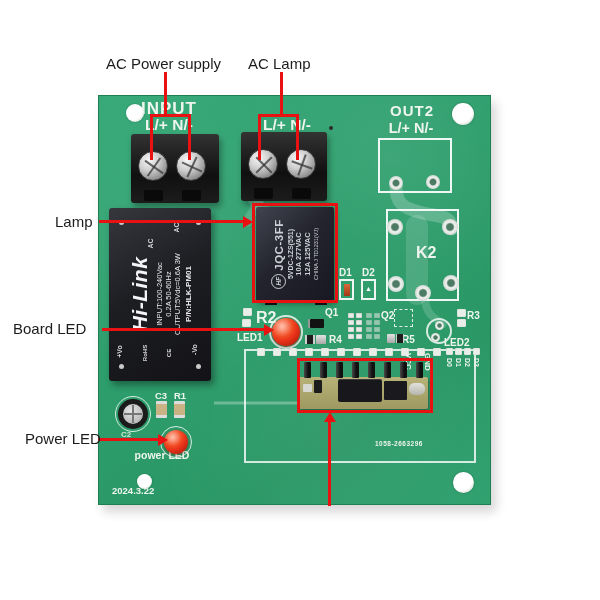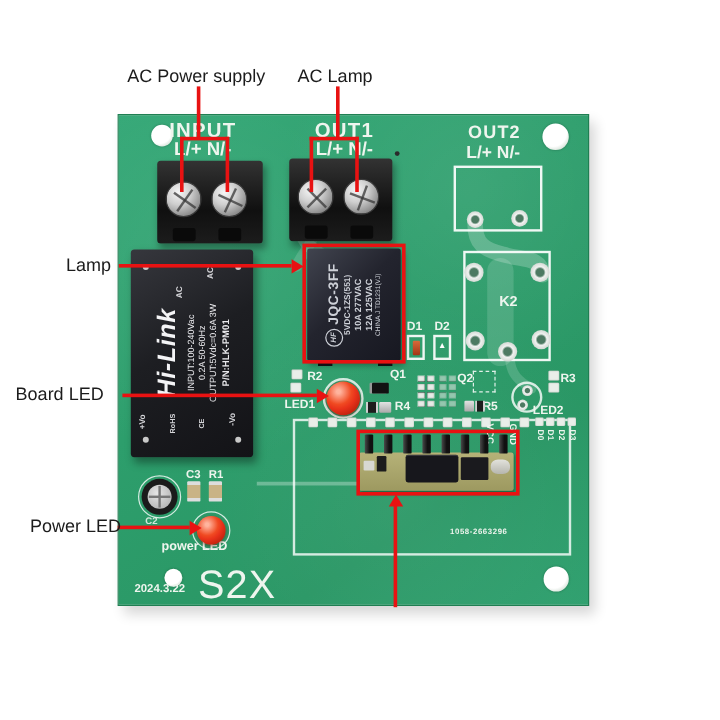--- a/index.html
+++ b/index.html
@@ -106,21 +106,20 @@
       <path d="M115 307 L200 307" stroke="#ffffff" stroke-opacity="0.3" stroke-width="3" fill="none"></path>
     </svg>
 
     <div class="hole" style="left:27px;top:8px;width:18px;height:18px;"></div>
     <div class="hole" style="left:353px;top:7px;width:22px;height:22px;"></div>
     <div class="hole" style="left:354px;top:376px;width:21px;height:21px;"></div>
     <div class="hole" style="left:38px;top:378px;width:15px;height:15px;"></div>
 
     <div class="silk" style="left:32px;top:3px;width:76px;font-size:17px;letter-spacing:1px;">INPUT</div>
     <div class="silk" style="left:20px;top:20px;width:100px;font-size:15.5px;">L/+ N/-</div>
-    <div class="silk" style="left:150px;top:3px;width:76px;font-size:17px;letter-spacing:1px;">OUT1</div>
     <div class="silk" style="left:146px;top:20px;width:84px;font-size:15.5px;">L/+ N/-</div>
     <div class="silk" style="left:281px;top:6px;width:64px;font-size:15px;letter-spacing:1px;">OUT2</div>
     <div class="silk" style="left:272px;top:24px;width:80px;font-size:14.5px;">L/+ N/-</div>
 
     <div class="tblock" style="left:32px;top:38px;width:88px;height:69px;"></div>
     <div class="screw" style="left:39px;top:55px;">
         <i style="left:14px;top:4px;width:2px;height:22px;transform:rotate(35deg);"></i>
         <i style="left:4px;top:14px;width:22px;height:2px;transform:rotate(35deg);"></i>
       </div>
     <div class="screw" style="left:77px;top:55px;">
@@ -140,21 +139,21 @@
         <i style="left:4px;top:14px;width:22px;height:2px;transform:rotate(20deg);"></i>
       </div>
     <div class="slot" style="left:155px;top:92px;width:19px;height:11px;"></div>
     <div class="slot" style="left:193px;top:92px;width:19px;height:11px;"></div>
 
     <div class="fprint" style="left:279px;top:42px;width:74px;height:55px;"></div>
     <div class="pinhole" style="left:290px;top:80px;width:14px;height:14px;"></div>
     <div class="pinhole" style="left:327px;top:79px;width:14px;height:14px;"></div>
 
     <div class="fprint" style="left:287px;top:113px;width:73px;height:92px;"></div>
-    <div class="silk" style="left:317px;top:148px;font-size:12px;">K2</div>
+    <div class="silk" style="left:317px;top:148px;font-size:16px;">K2</div>
     <div class="pinhole" style="left:288px;top:123px;width:16px;height:16px;"></div>
     <div class="pinhole" style="left:343px;top:123px;width:16px;height:16px;"></div>
     <div class="pinhole" style="left:289px;top:180px;width:16px;height:16px;"></div>
     <div class="pinhole" style="left:344px;top:179px;width:16px;height:16px;"></div>
     <div class="pinhole" style="left:316px;top:189px;width:16px;height:16px;"></div>
 
     <div class="relay">
       <div class="rot90" style="left:-8px;top:8px;width:94px;height:78px;color:#ced1d8;">
         <div style="display:flex;align-items:center;gap:3px;">
           <span style="width:13px;height:13px;border:1.5px solid #ced1d8;border-radius:50%;font-size:6.5px;font-style:italic;font-weight:bold;display:flex;align-items:center;justify-content:center;">HF</span>
@@ -191,21 +190,21 @@
       <span class="rotlab" style="left:4px;top:140px;">+Vo</span>
       <span class="rotlab" style="left:28px;top:142px;font-size:6px;">RoHS</span>
       <span class="rotlab" style="left:56px;top:142px;font-size:6px;">CE</span>
       <span class="rotlab" style="left:80px;top:138px;">-Vo</span>
       <span class="psu-dot" style="left:10px;top:12px;"></span>
       <span class="psu-dot" style="left:87px;top:12px;"></span>
       <span class="psu-dot" style="left:10px;top:156px;"></span>
       <span class="psu-dot" style="left:87px;top:156px;"></span>
     </div>
 
-    <div class="silk" style="left:157px;top:213px;font-size:10px;text-align:right;">R2</div>
+    <div class="silk" style="left:157px;top:213px;font-size:16px;text-align:right;">R2</div>
     <div class="pad" style="left:144px;top:212px;width:9px;height:8px;"></div>
     <div class="pad" style="left:143px;top:223px;width:9px;height:8px;"></div>
 
     <div class="ring" style="left:170px;top:219px;width:34px;height:34px;"></div>
     <div class="led" style="left:173px;top:222px;width:28px;height:28px;"></div>
     <div class="silk" style="left:138px;top:236px;font-size:10px;">LED1</div>
 
     <div class="silk" style="left:226px;top:211px;font-size:10px;">Q1</div>
     <div style="position:absolute;left:211px;top:223px;width:14px;height:9px;background:#121212;border-radius:1px;z-index:7;box-shadow:-2px 0 0 #999,16px 0 0 -6px #999;"></div>
     <div class="silk" style="left:230px;top:238px;font-size:10px;">R4</div>
@@ -303,17 +302,16 @@
     <div class="silk" style="left:56px;top:294px;font-size:9.5px;">C3</div>
     <div class="silk" style="left:75px;top:294px;font-size:9.5px;">R1</div>
     <div class="smd-tan" style="left:57px;top:305px;width:11px;height:17px;"></div>
     <div class="smd-tan" style="left:75px;top:305px;width:11px;height:17px;"></div>
 
     <div class="ring" style="left:61px;top:330px;width:32px;height:32px;border-width:1.5px;"></div>
     <div class="led" style="left:65px;top:334px;width:24px;height:24px;"></div>
     <div class="silk" style="left:32px;top:353px;width:62px;font-size:10.5px;">power LED</div>
 
     <div class="silk" style="left:13px;top:389px;font-size:9.5px;">2024.3.22</div>
-    <div class="silk" style="left:66px;top:372px;font-size:33px;font-weight:normal;letter-spacing:1px;">S2X</div>
 
     <div style="position:absolute;left:230px;top:30px;width:4px;height:4px;border-radius:50%;background:#2a2a2a;z-index:3;"></div>
   </div>
 </div>
 
 </body></html>

